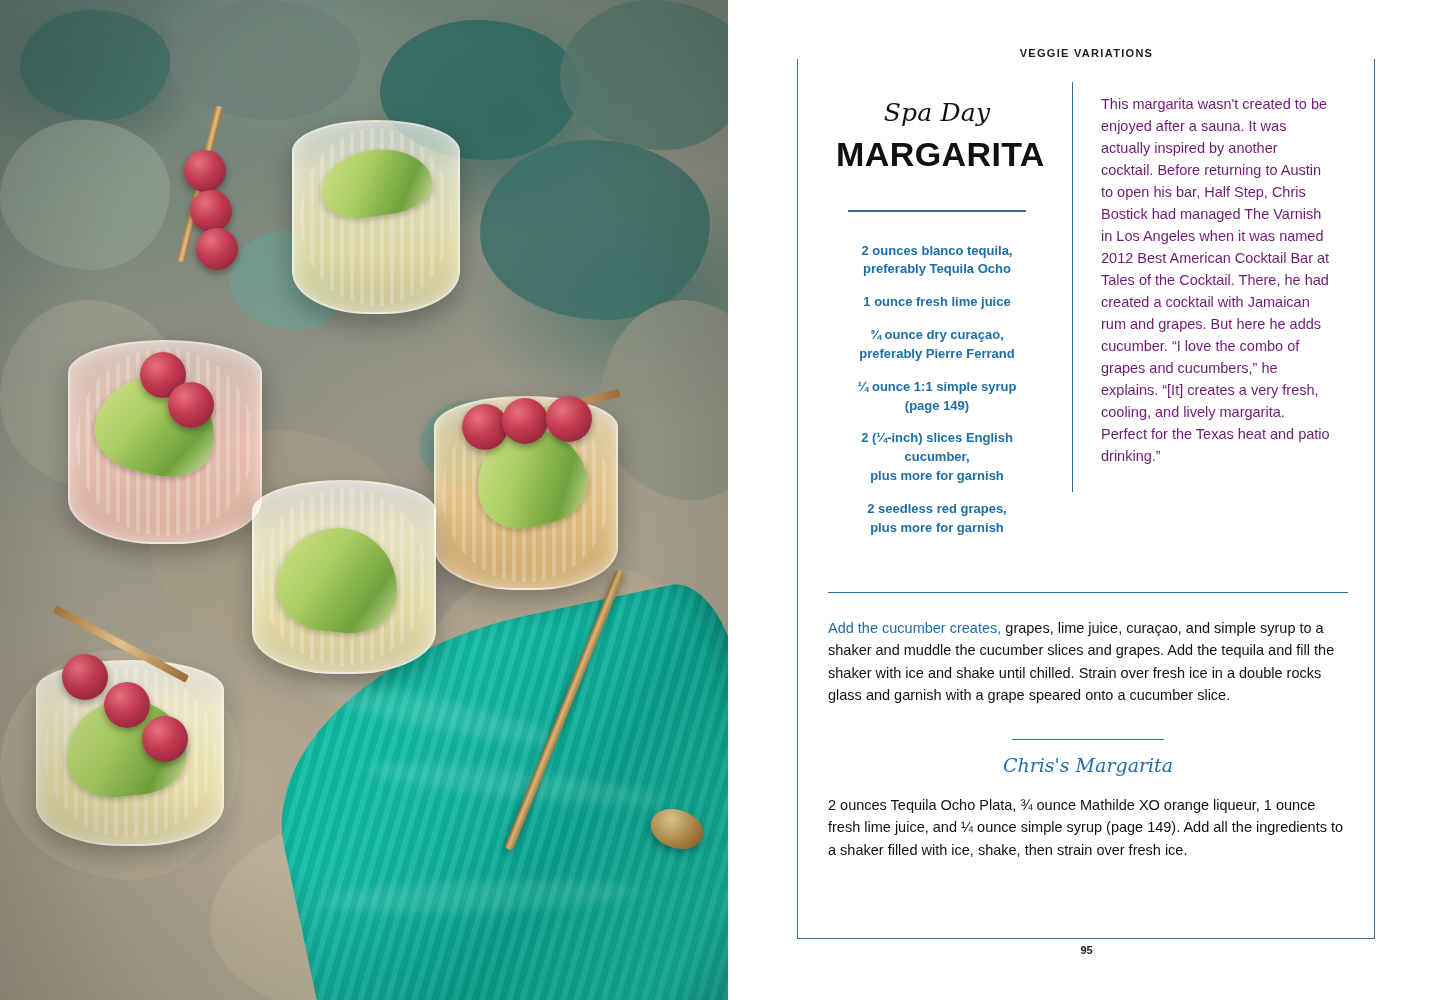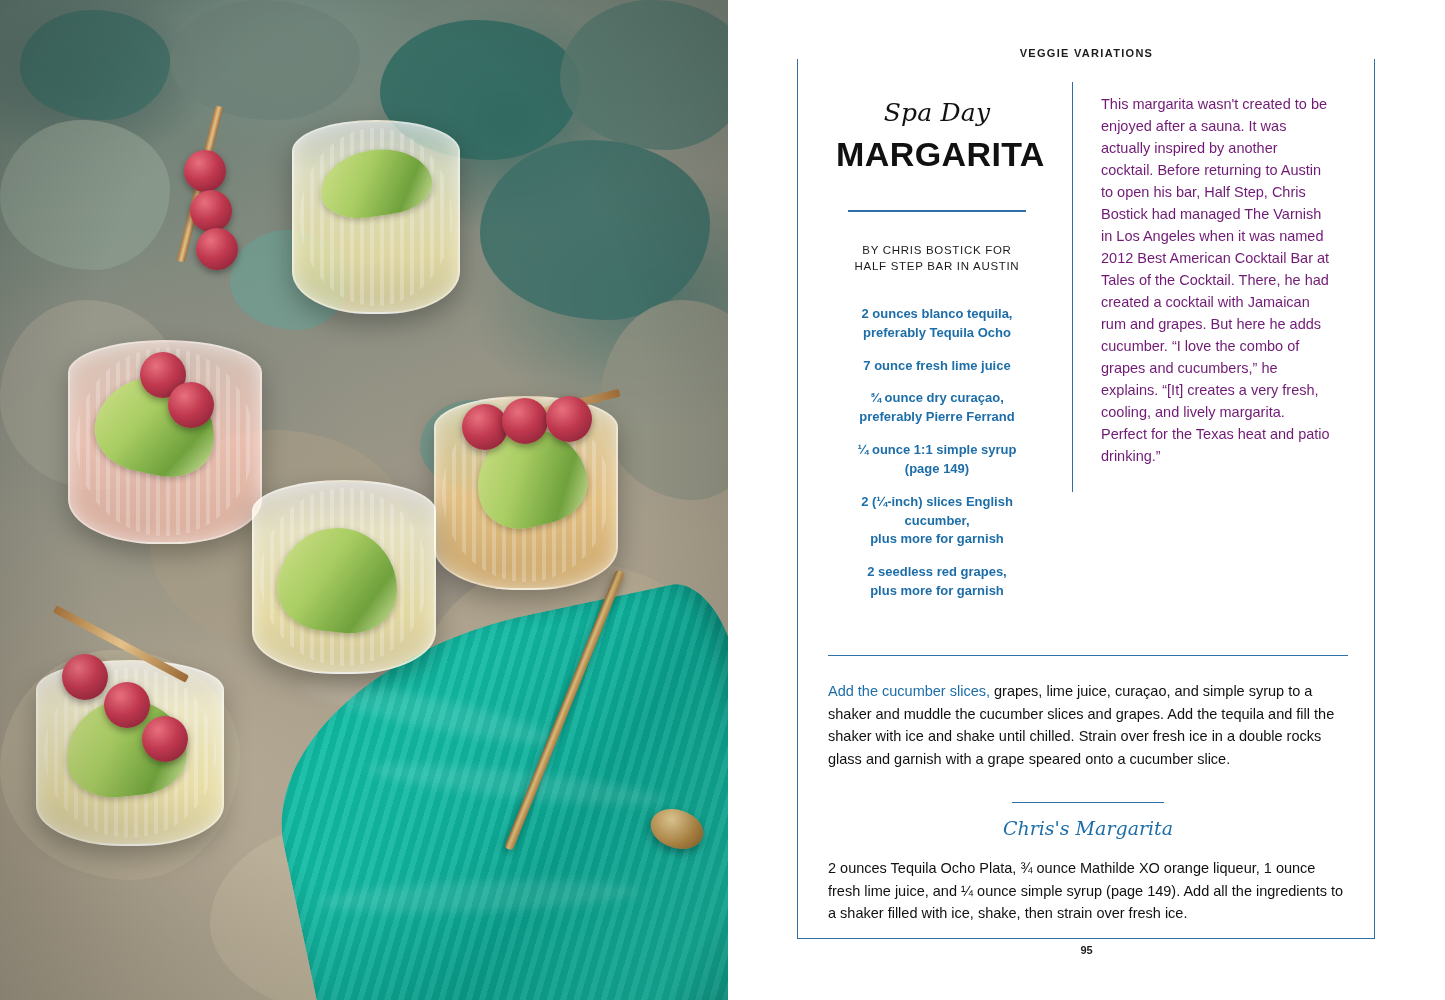--- a/index.html
+++ b/index.html
@@ -361,48 +361,44 @@
     </div>
 
     <div class="content">
 
       <div class="top-cols">
 
         <div class="col-left">
           <div class="script-title">Spa Day</div>
           <div class="main-title">MARGARITA</div>
           <div class="rule"></div>
-          <div class="credit">
-            <div>BY CHRIS BOSTICK FOR</div>
-            <div>HALF STEP BAR IN AUSTIN</div>
-          </div>
           <div class="ingredients">
             <ul>
               <li><span>2 ounces blanco tequila,<br>preferably Tequila Ocho</span></li>
-              <li><span>7 ounce fresh lime juice</span></li>
+              <li><span>1 ounce fresh lime juice</span></li>
               <li><span>¾ ounce dry curaçao,<br>preferably Pierre Ferrand</span></li>
               <li><span>¼ ounce 1:1 simple syrup<br>(page 149)</span></li>
               <li><span>2 (¼-inch) slices English cucumber,<br>plus more for garnish</span></li>
               <li><span>2 seedless red grapes,<br>plus more for garnish</span></li>
             </ul>
           </div>
         </div>
 
         <div class="col-div"></div>
 
         <div class="col-right">
           <p class="intro">This margarita wasn't created to be enjoyed after a sauna. It was actually inspired by another cocktail. Before returning to Austin to open his bar, Half Step, Chris Bostick had managed The Varnish in Los Angeles when it was named 2012 Best American Cocktail Bar at Tales of the Cocktail. There, he had created a cocktail with Jamaican rum and grapes. But here he adds cucumber. “I love the combo of grapes and cucumbers,” he explains. “[It] creates a very fresh, cooling, and lively margarita. Perfect for the Texas heat and patio drinking.”</p>
         </div>
 
       </div>
 
       <div class="mid-rule"></div>
 
       <p class="method">
-        <span class="lead">Add the cucumber slices,</span><span> grapes, lime juice, curaçao, and simple syrup to a shaker and muddle the cucumber slices and grapes. Add the tequila and fill the shaker with ice and shake until chilled. Strain over fresh ice in a double rocks glass and garnish with a grape speared onto a cucumber slice.</span>
+        <span class="lead">Add the cucumber creates,</span><span> grapes, lime juice, curaçao, and simple syrup to a shaker and muddle the cucumber slices and grapes. Add the tequila and fill the shaker with ice and shake until chilled. Strain over fresh ice in a double rocks glass and garnish with a grape speared onto a cucumber slice.</span>
       </p>
 
       <div class="sub-rule"></div>
       <div class="sub-title">Chris's Margarita</div>
       <p class="variation">2 ounces Tequila Ocho Plata, ¾ ounce Mathilde XO orange liqueur, 1 ounce fresh lime juice, and ¼ ounce simple syrup (page 149). Add all the ingredients to a shaker filled with ice, shake, then strain over fresh ice.</p>
 
     </div>
 
     <div class="folio">
       <span>95</span>

